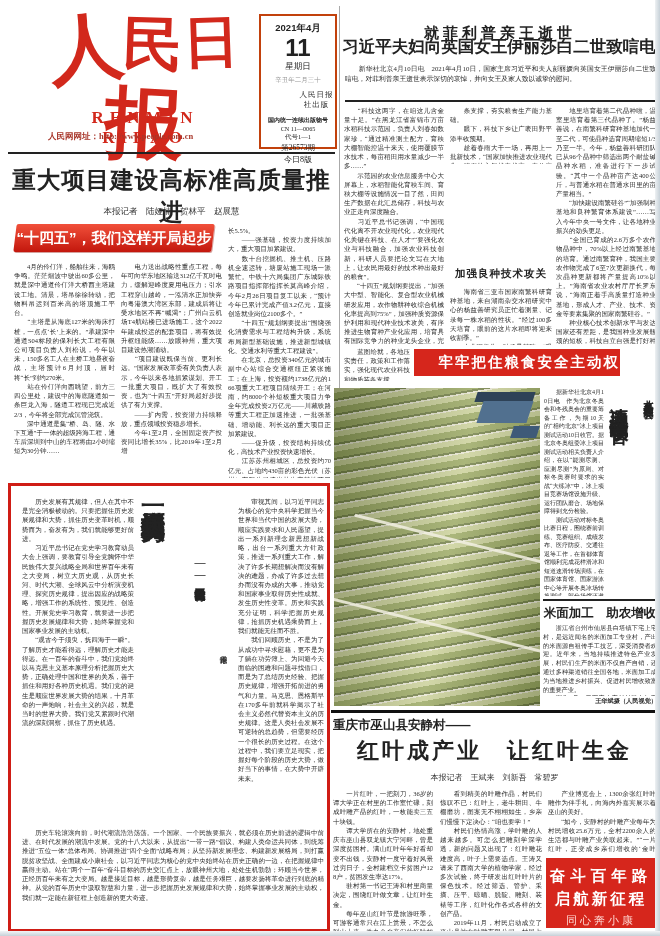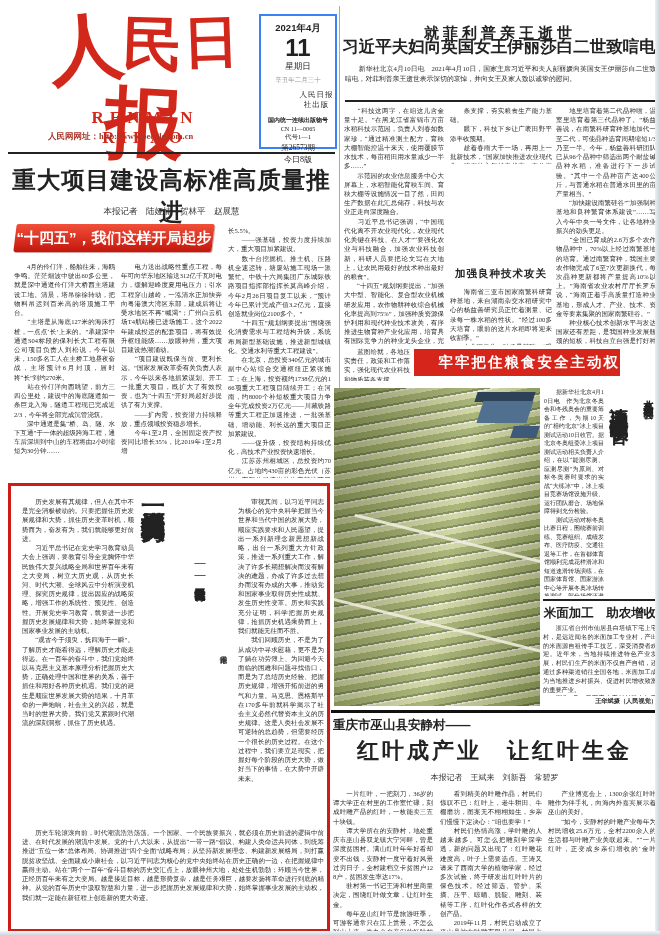--- a/index.html
+++ b/index.html
@@ -34,21 +34,21 @@
 <body>
 
 <div id="page">
 
   <div class="abs" style="left:30px;top:10px;width:228px;height:96px;text-align:center;">
     <span class="logo-ch" style="font-size:74px;transform:rotate(-6deg);">人</span><span class="logo-ch" style="font-size:60px;transform:rotate(2deg);vertical-align:8px;">民</span><span class="logo-ch" style="font-size:56px;transform:rotate(-2deg);vertical-align:12px;">日</span><span class="logo-ch" style="font-size:78px;transform:rotate(3deg);">报</span>
   </div>
   <div class="abs red" style="left:45px;top:108px;width:200px;text-align:center;font-size:17px;font-weight:bold;letter-spacing:6px;">RENMIN RIBAO</div>
   <div class="abs" style="left:48px;top:131px;width:195px;text-align:left;font-size:8.5px;color:#a8362a;font-weight:bold;">人民网网址：http://www.people.com.cn</div>
 
-  <div class="abs" style="left:259px;top:14px;width:74px;height:131px;border:2px solid #3b82f6;text-align:center;">
+  <div class="abs" style="left:259px;top:14px;width:74px;height:131px;border:2px solid #c2410c;text-align:center;">
     <div class="sans" style="margin-top:6px;font-size:9.5px;font-weight:bold;">2021年4月</div>
     <div class="sans" style="font-size:24px;font-weight:900;line-height:1.05;">11</div>
     <div class="sans" style="font-size:8.5px;font-weight:normal;margin-top:1px;">星期日</div>
     <div style="font-size:6.5px;color:#999;margin-top:3px;">辛丑年二月三十</div>
     <div style="font-size:7.5px;margin-top:5px;letter-spacing:1px;padding-left:37px;">人民日报社出版</div>
     <div class="sans" style="font-size:6px;font-weight:bold;margin-top:6px;">国内统一连续出版物号</div>
     <div style="font-size:6.2px;">CN 11—0065</div>
     <div style="font-size:6.5px;margin-top:1px;">代号1—1</div>
     <div style="font-size:7.5px;margin-top:1px;">第26573期</div>
     <div style="font-size:8px;margin-top:1px;">今日8版</div>
@@ -135,20 +135,25 @@
 　　驻村第一书记王涛和村里商量决定，围绕红叶做文章，让红叶生金。
 　　每年巫山红叶节是旅游旺季，可游客通常只在江上赏景，不怎么到山上来。咋办？乡亲们的红叶如何变现，成为当地人的心事。
 　　为何不将红叶做成叶雕、打造富民产业？说干就干，村里请来了文艺志愿者、非遗传承人等，给村民们免费培训叶雕手艺，安静村迅速热闹起来。</div>
   <div class="col" style="left:440px;top:789px;width:102px;height:142px;">　　看到精美的叶雕作品，村民们惊叹不已：红叶上，老牛耕田、牛棚磨坊，图案无不栩栩如生，乡亲们慢慢下定决心：“咱也要学！”
 　　村民们热情高涨，学叶雕的人越来越多。可怎么把雕刻学深学透，新的问题又出现了：红叶雕花难度高，叶子上需要选点。王涛又请来了西南大学的植物学家，经过多次试验，终于研发出红叶叶片的保色技术。经过筛选、管护、采摘、压平、晾晒、脱靛、雕刻、装裱等工序，红叶化作各式各样的文创产品。
 　　2019年11月，村民启动成立了巫山县神女叶雕有限公司，村民占股六成。没多久，安静村就接到了第一笔订单，达1000件。此后开设网店、直播带货，让叶雕产品源源不断走入千家万户。去年，在重庆市举办的中国国际智能</div>
   <div class="col" style="left:548px;top:789px;width:108px;height:64px;">　　产业博览会上，1300余张红叶叶雕作为伴手礼，向海内外嘉宾展示着巫山的美好。
 　　“如今，安静村的叶雕产业每年为村民增收25.6万元，全村2200余人的生活都与叶雕产业关联起来。”“一片红叶，正变成乡亲们增收的‘金叶子’，日子越过越红火。”
 　　红叶成产业，青山变金山。2020年红叶节期间，巫山县接待游客108.1万人次，同比增长9.3%，实现旅游综合收入9.81亿元，同比增长5.93%。</div>
 
+  <div class="abs redbox" style="left:546px;top:858px;width:110px;height:70px;text-align:center;">
+    <div class="sans" style="font-size:15.5px;font-weight:900;letter-spacing:5px;margin-top:8px;">奋斗百年路</div>
+    <div class="sans" style="font-size:15.5px;font-weight:900;letter-spacing:3px;margin-top:2px;">启航新征程</div>
+    <div class="sans" style="font-size:11px;letter-spacing:3px;margin-top:3px;color:#ffd9d4;">同心奔小康</div>
+  </div>
 
   <div class="abs" style="left:8px;top:483px;width:322px;height:449px;border:3px solid #cf1d15;box-sizing:border-box;background:#fff;"></div>
   <div class="col" style="left:22px;top:497px;width:112px;height:320px;">　　历史发展有其规律，但人在其中不是完全消极被动的。只要把握住历史发展规律和大势，抓住历史变革时机，顺势而为，奋发有为，我们就能够更好前进。
 　　习近平总书记在党史学习教育动员大会上强调，要教育引导全党胸怀中华民族伟大复兴战略全局和世界百年未有之大变局，树立大历史观，从历史长河、时代大潮、全球风云中分析演变机理、探究历史规律，提出因应的战略策略，增强工作的系统性、预见性、创造性。开展党史学习教育，就要进一步把握历史发展规律和大势，始终掌握党和国家事业发展的主动权。
 　　“观古今于须臾，抚四海于一瞬”。了解历史才能看得远，理解历史才能走得远。在一百年的奋斗中，我们党始终以马克思主义基本原理分析把握历史大势，正确处理中国和世界的关系，善于抓住和用好各种历史机遇。我们党的诞生是顺应世界发展大势的结果，十月革命的一声炮响，社会主义的兴起，就是当时的世界大势。我们党又紧跟时代潮流的深刻洞察，抓住了历史机遇。</div>
   <div class="abs vert sans" style="left:137px;top:492px;height:348px;font-size:24px;font-weight:900;letter-spacing:0.5px;">进一步把握历史发展规律和大势</div>
   <div class="abs vert" style="left:192px;top:556px;height:250px;font-size:11px;font-weight:bold;">——论扎实开展党史学习教育</div>
   <div class="abs vert" style="left:218px;top:650px;height:80px;font-size:7.5px;color:#333;">本报评论员</div>
   <div class="col" style="left:238px;top:497px;width:86px;height:320px;">　　审视其间，以习近平同志为核心的党中央科学把握当今世界和当代中国的发展大势，顺应实践要求和人民愿望，提出一系列新理念新思想新战略，出台一系列重大方针政策，推进一系列重大工作，解决了许多长期想解决而没有解决的难题，办成了许多过去想办而没有办成的大事，推动党和国家事业取得历史性成就、发生历史性变革。历史和实践充分证明，科学把握历史规律，抢抓历史机遇乘势而上，我们就能无往而不胜。
 　　我们回顾历史，不是为了从成功中寻求慰藉，更不是为了躺在功劳簿上、为回避今天面临的困难和问题寻找借口，而是为了总结历史经验、把握历史规律，增强开拓前进的勇气和力量。马克思、恩格斯早在170多年前就科学揭示了社会主义必然代替资本主义的历史规律。这是人类社会发展不可逆转的总趋势，但需要经历一个很长的历史过程。在这个过程中，我们要立足现实，把握好每个阶段的历史大势，做好当下的事情，在大势中开辟未来。</div>

